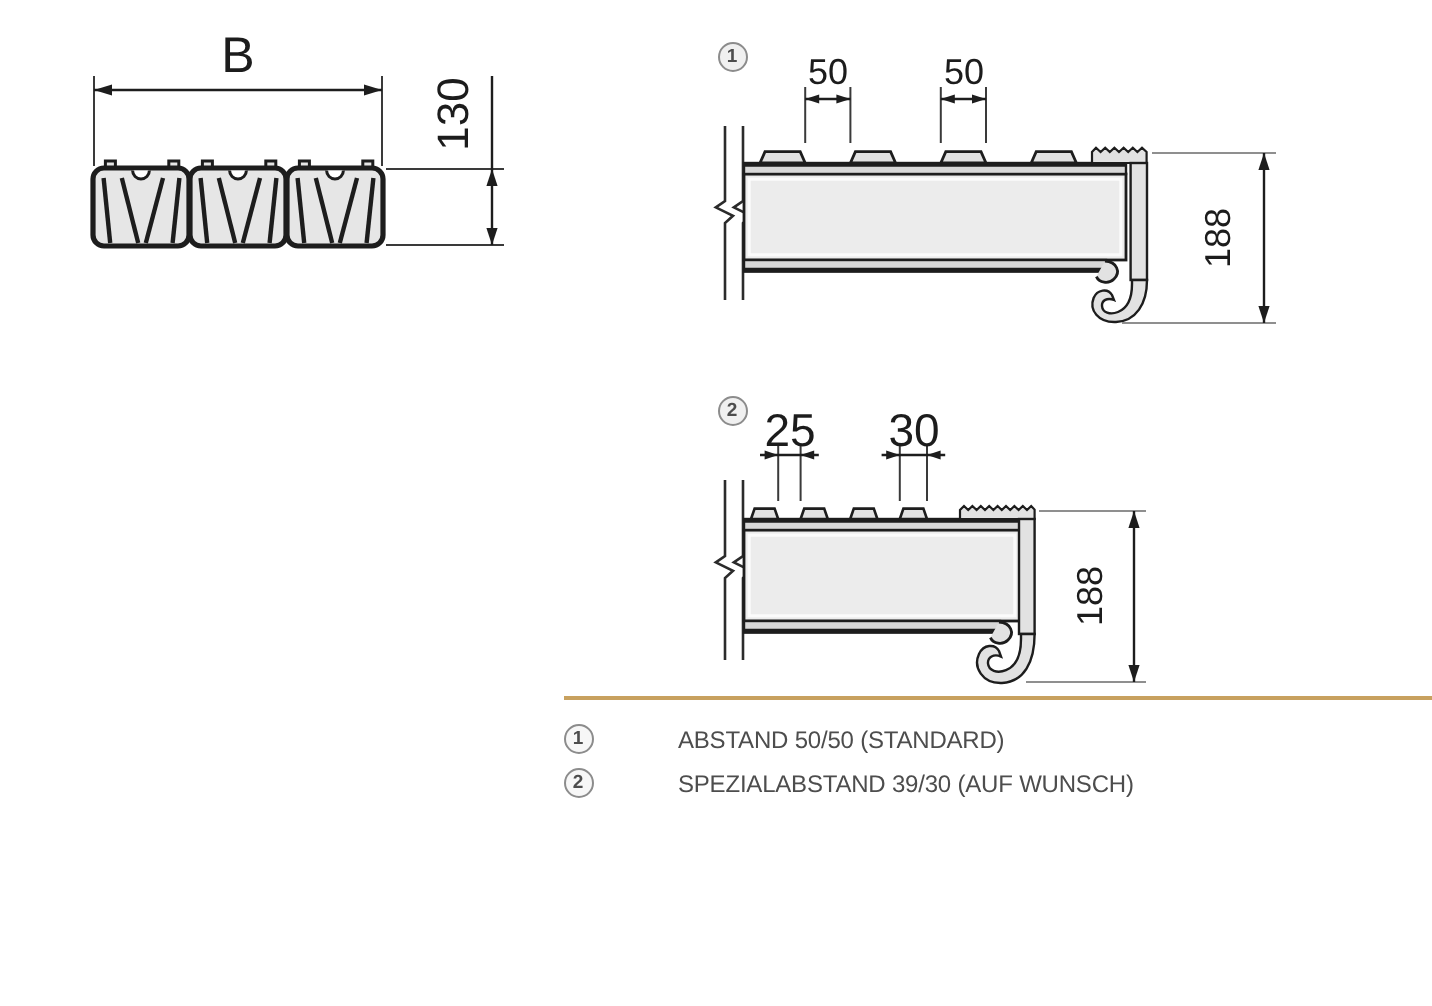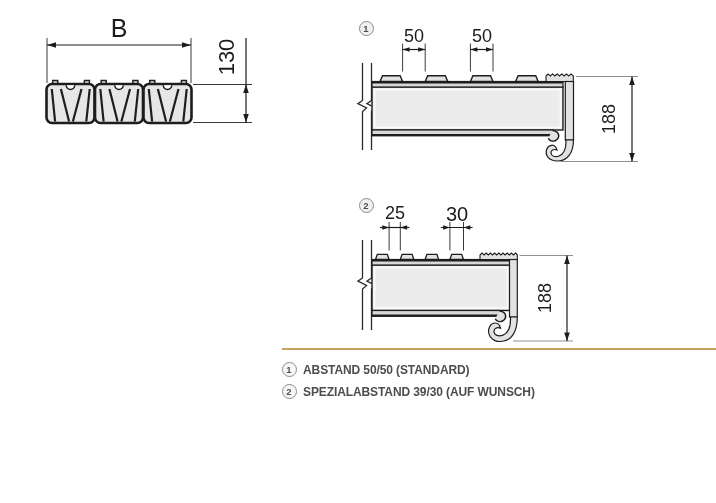--- a/index.html
+++ b/index.html
@@ -13,22 +13,22 @@
     font-family:"Liberation Sans",sans-serif;line-height:1;
   }
   .rot{transform:rotate(-90deg);}
   .badge{
     position:absolute;width:15px;height:15px;border-radius:50%;
     border:1.2px solid #8c8c8c;background:#f0f0f0;color:#4d4d4d;
     font-size:9.5px;font-weight:bold;display:flex;align-items:center;justify-content:center;
     box-sizing:border-box;
   }
   .legend-text{
-    position:absolute;color:#4d4d4d;font-size:12px;font-weight:bold;
-    letter-spacing:-0.1px;white-space:nowrap;
+    position:absolute;color:#4d4d4d;font-size:12px;font-weight:normal;
+    letter-spacing:-0.1px;white-space:nowrap;margin-left:36px;
   }
   #divider{position:absolute;left:282px;top:348px;width:434px;height:2px;background:#c8a15f;}
 </style>
 </head>
 <body>
 
 <div id="stage">
 
   <svg id="drawing" width="716" height="503" viewBox="0 0 716 503">
 
@@ -201,22 +201,22 @@
   </svg>
 
   <div class="dimtext" style="left:99px;top:16px;width:40px;font-size:25px;">B</div>
 
   <div class="dimtext rot" style="left:198px;top:45px;width:60px;height:24px;font-size:22px;">130</div>
 
   <div class="dimtext" style="left:394px;top:27px;width:40px;font-size:18px;">50</div>
   <div class="dimtext" style="left:462px;top:27px;width:40px;font-size:18px;">50</div>
   <div class="dimtext rot" style="left:581px;top:108px;width:60px;height:22px;font-size:18px;">188</div>
 
-  <div class="dimtext" style="left:375px;top:204px;width:40px;font-size:18px;">25</div>
-  <div class="dimtext" style="left:437px;top:204px;width:40px;font-size:20px;">30</div>
+  <div class="dimtext" style="left:375px;top:204px;width:40px;font-size:23px;">25</div>
+  <div class="dimtext" style="left:437px;top:204px;width:40px;font-size:23px;">30</div>
   <div class="dimtext rot" style="left:517px;top:287px;width:60px;height:22px;font-size:18px;">188</div>
 
   <div class="badge" style="left:358.5px;top:20.5px;">1</div>
   <div class="badge" style="left:358.5px;top:197.5px;">2</div>
 
   <div id="divider"></div>
 
   <div>
     <div class="badge" style="left:281.5px;top:361.5px;background:#f7f7f7;">1</div>
     <div class="legend-text" style="left:303px;top:363px;">ABSTAND 50/50 (STANDARD)</div>

